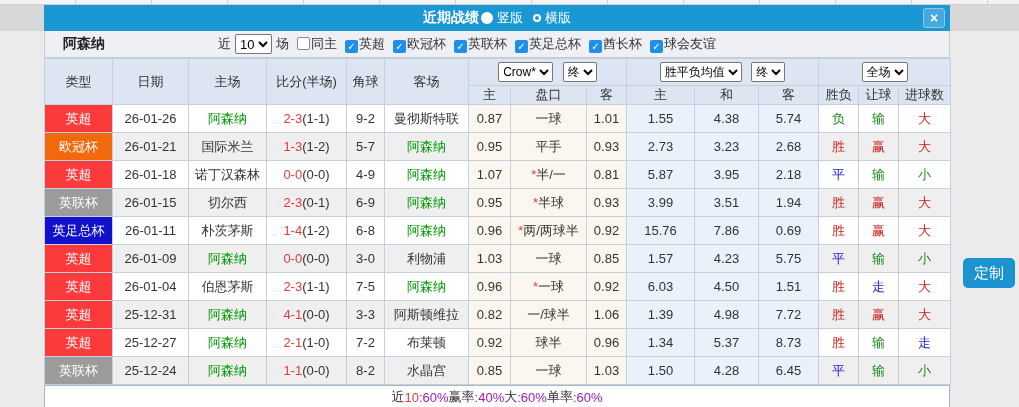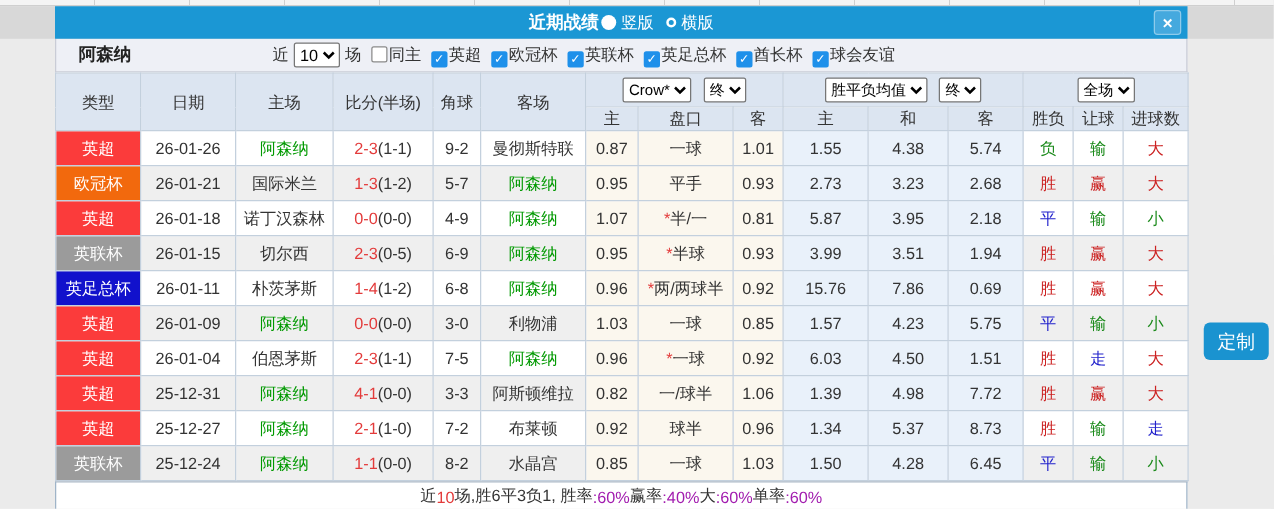--- a/index.html
+++ b/index.html
@@ -198,21 +198,21 @@
             <td class="c-avg">3.95</td>
             <td class="c-avg">2.18</td>
             <td class="base t-blue">平</td>
             <td class="base t-green">输</td>
             <td class="base t-green">小</td>
           </tr>
           <tr>
             <td class="league" style="background: rgb(155, 155, 155);">英联杯</td>
             <td class="base">26-01-15</td>
             <td class="base">切尔西</td>
-            <td class="base"><span class="score-ft">2-3</span><span>(0-5)</span></td>
+            <td class="base"><span class="score-ft">2-3</span><span>(0-1)</span></td>
             <td class="base">6-9</td>
             <td class="base team-green">阿森纳</td>
             <td class="c-odds">0.95</td>
             <td class="c-odds"><span class="star">*</span><span>半球</span></td>
             <td class="c-odds">0.93</td>
             <td class="c-avg">3.99</td>
             <td class="c-avg">3.51</td>
             <td class="c-avg">1.94</td>
             <td class="base t-red">胜</td>
             <td class="base t-red">赢</td>
@@ -319,21 +319,20 @@
             <td class="base t-blue">平</td>
             <td class="base t-green">输</td>
             <td class="base t-green">小</td>
           </tr>
         </tbody>
     </table>
 
     <div class="tfoot" id="summary">
         <span class="seg-dark">近</span>
         <span class="seg-red">10</span>
-        <span class="seg-dark">场,胜6平3负1, 胜率</span>
         <span class="seg-blue">:60%</span>
         <span class="seg-dark"> 赢率</span>
         <span class="seg-blue">:40%</span>
         <span class="seg-dark"> 大</span>
         <span class="seg-blue">:60%</span>
         <span class="seg-dark"> 单率</span>
         <span class="seg-blue">:60%</span>
       </div>
   </div>
 

